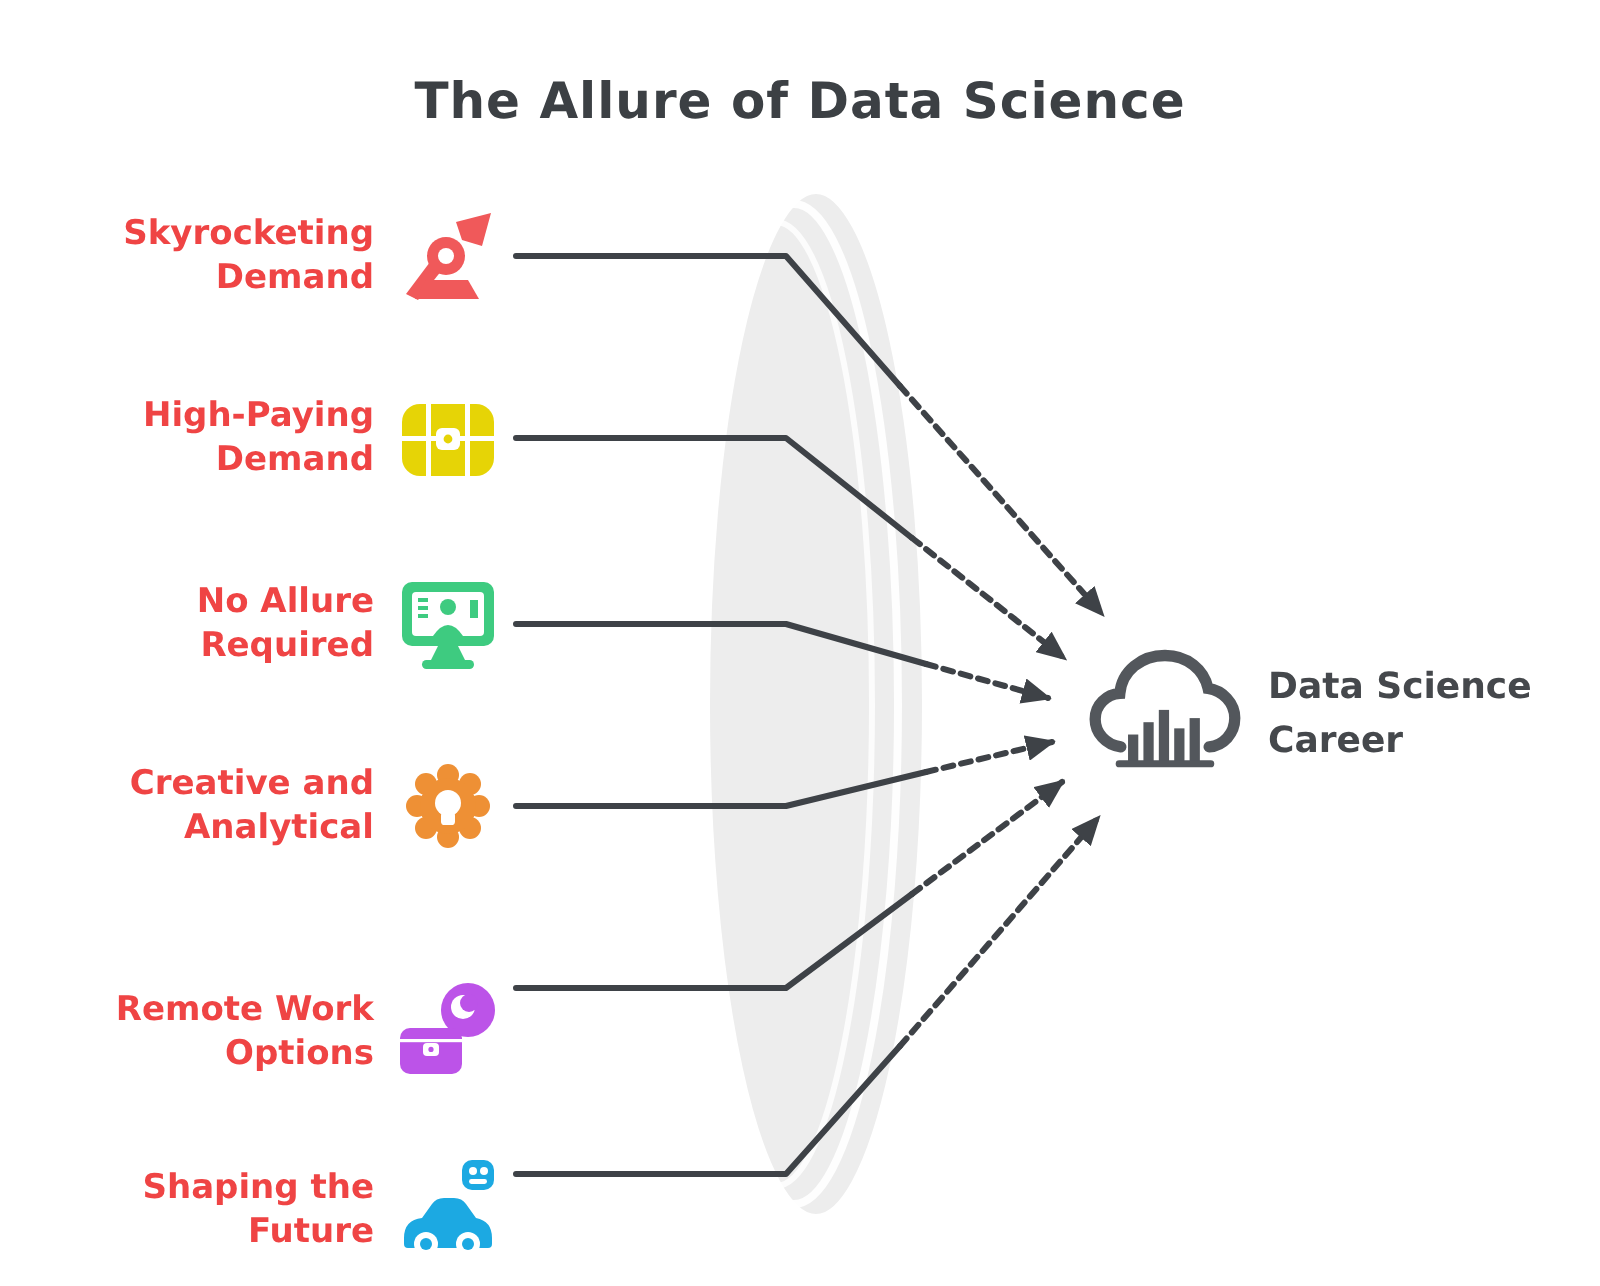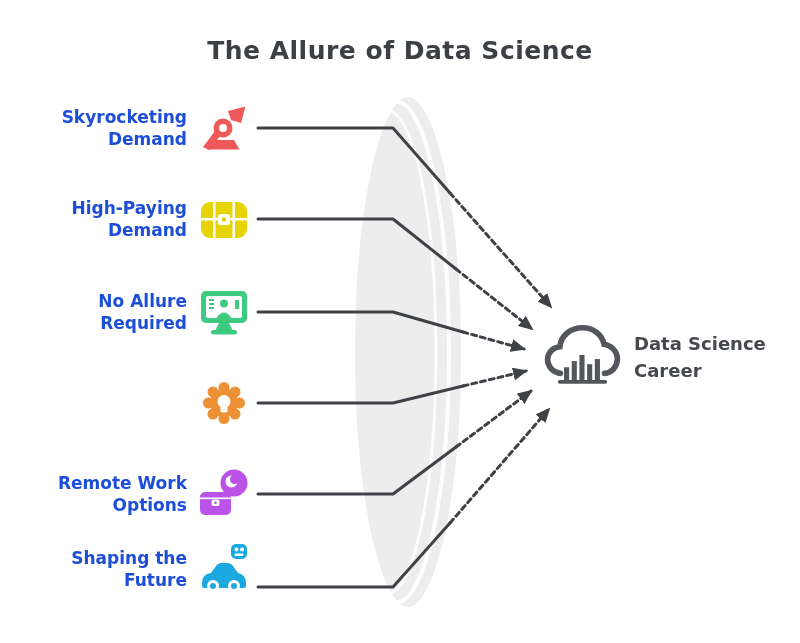--- a/index.html
+++ b/index.html
@@ -11,21 +11,21 @@
     position:absolute;top:36px;left:0;width:800px;text-align:center;
     font-size:25px;font-weight:bold;color:#3c4044;letter-spacing:.5px;
   }
   .diagram-svg{position:absolute;left:0;top:0;}
   .item-row{
     position:absolute;left:20px;width:230px;height:56px;
     display:flex;align-items:center;justify-content:flex-end;
   }
   .item-label{
     width:165px;text-align:right;white-space:pre-line;
-    font-size:17px;line-height:22px;font-weight:bold;color:#1d4ed8;
+    font-size:17px;line-height:22px;font-weight:bold;color:#ef4444;
   }
   .item-icon{width:52px;height:52px;margin-left:11px;flex:0 0 auto;}
   .target-node{
     position:absolute;left:544px;top:318px;display:flex;align-items:center;
   }
   .target-icon{width:78px;height:78px;flex:0 0 auto;}
   .target-label{
     margin-left:12px;white-space:pre-line;
     font-size:18px;line-height:27px;font-weight:bold;color:#45484c;
   }
@@ -121,56 +121,58 @@
         <rect x="11" y="17" width="5" height="2"></rect>
         <rect x="11" y="21" width="5" height="2"></rect>
         <rect x="37" y="14" width="4" height="9"></rect>
         <circle cx="26" cy="17.5" r="4"></circle>
         <path d="M18.5,32 q7.5,-11 15,0 z"></path>
       </g>
     </svg>
   </div>
 
   <div class="item-row" style="top:375px">
+    <div class="item-label">Creative and
+Analytical</div>
     <svg class="item-icon" viewBox="0 0 52 52">
       <g fill="#ee9035">
         <circle cx="41.5" cy="26" r="5.5"></circle>
         <circle cx="37" cy="37" r="5.5"></circle>
         <circle cx="26" cy="41.5" r="5.5"></circle>
         <circle cx="15" cy="37" r="5.5"></circle>
         <circle cx="10.5" cy="26" r="5.5"></circle>
         <circle cx="15" cy="15" r="5.5"></circle>
         <circle cx="26" cy="10.5" r="5.5"></circle>
         <circle cx="37" cy="15" r="5.5"></circle>
         <circle cx="26" cy="26" r="14"></circle>
       </g>
       <circle cx="26" cy="24.5" r="6.5" fill="#ffffff"></circle>
       <rect x="22.5" y="29" width="7" height="6.5" rx="1.8" fill="#ffffff"></rect>
     </svg>
   </div>
 
-  <div class="item-row" style="top:466px">
+  <div class="item-row" style="top:488px">
     <div class="item-label">Remote Work
 Options</div>
     <svg class="item-icon" viewBox="0 0 52 52">
       <g fill="#bc53e8">
         <circle cx="36" cy="15" r="13.5"></circle>
       </g>
       <circle cx="33.5" cy="13.5" r="6" fill="#ffffff"></circle>
       <circle cx="36.5" cy="11.5" r="4.5" fill="#bc53e8"></circle>
       <g fill="#bc53e8">
         <rect x="2" y="24" width="31" height="23" rx="5"></rect>
       </g>
       <rect x="2" y="29.5" width="31" height="1.6" fill="#ffffff"></rect>
       <rect x="13.5" y="31.5" width="8" height="6.5" rx="2" fill="#ffffff"></rect>
       <circle cx="17.5" cy="34.7" r="1.3" fill="#bc53e8"></circle>
     </svg>
   </div>
 
-  <div class="item-row" style="top:541px">
+  <div class="item-row" style="top:577px">
     <div class="item-label">Shaping the
 Future</div>
     <svg class="item-icon" viewBox="0 0 52 52">
       <g fill="#1ca9e2">
         <rect x="33" y="1" width="16" height="15" rx="5"></rect>
       </g>
       <circle cx="38.5" cy="6.5" r="2" fill="#ffffff"></circle>
       <circle cx="44" cy="6.5" r="2" fill="#ffffff"></circle>
       <rect x="36.5" y="10.5" width="9" height="2.5" rx="1.2" fill="#ffffff"></rect>
       <g fill="#1ca9e2">

